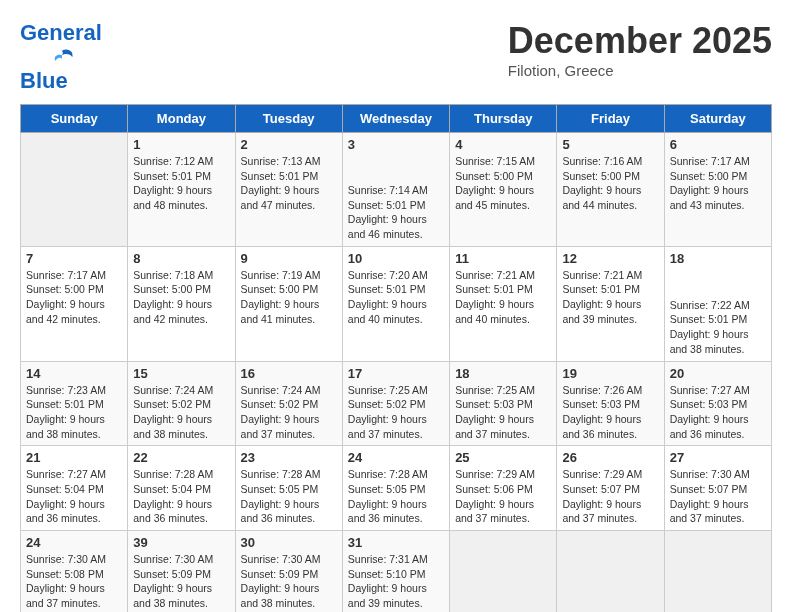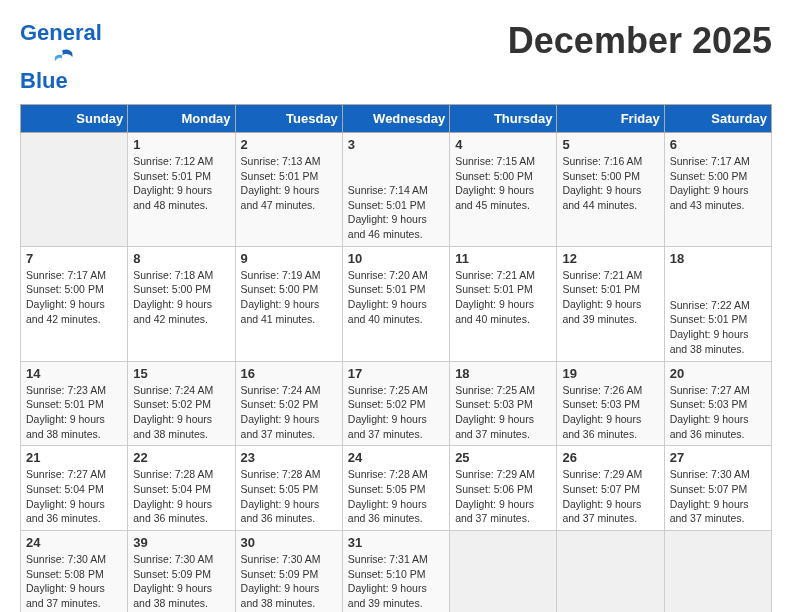--- a/index.html
+++ b/index.html
@@ -39,21 +39,21 @@
     table {
       width: 100%;
       border-collapse: collapse;
     }
     thead tr th {
       background: #1565c0;
       color: #fff;
       font-size: 13px;
       font-weight: bold;
       padding: 6px 4px;
-      text-align: right;
+      text-align: center;
       border: 1px solid #aaa;
     }
     tbody tr td {
       border: 1px solid #ccc;
       vertical-align: top;
       padding: 4px 5px;
       width: 107px;
       min-height: 80px;
       font-size: 11px;
       color: #333;
@@ -84,20 +84,21 @@
         <svg class="logo-icon" viewBox="0 0 30 30">
           <path d="M15 5 C20 2, 28 5, 26 12 C24 8, 18 8, 15 10 C18 6, 12 3, 15 5Z" fill="#1565c0"></path>
           <path d="M15 10 C12 8, 5 10, 8 16 C10 12, 14 12, 15 14Z" fill="#42a5f5"></path>
         </svg>
       </div>
       <div style="font-size:22px;font-weight:bold;color:#1565c0;margin-top:-6px;">Blue</div>
     </div>
   </div>
   <div class="title-area">
     <div class="month-title">December 2025</div>
+    <div class="location">Filotion, Greece</div>
   </div>
 </div>
 
 <table>
   <thead>
     <tr id="header-row">
         <th>Sunday</th>
         <th>Monday</th>
         <th>Tuesday</th>
         <th>Wednesday</th>

